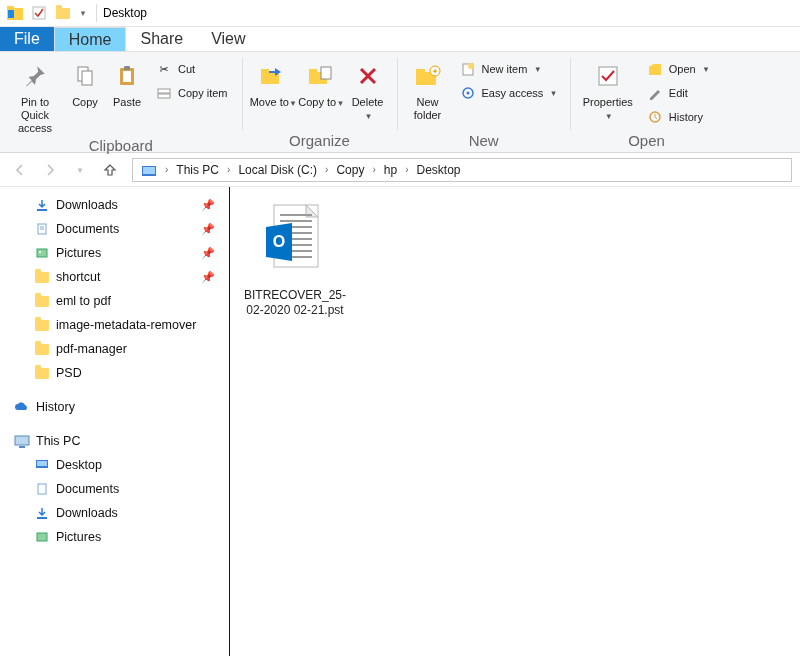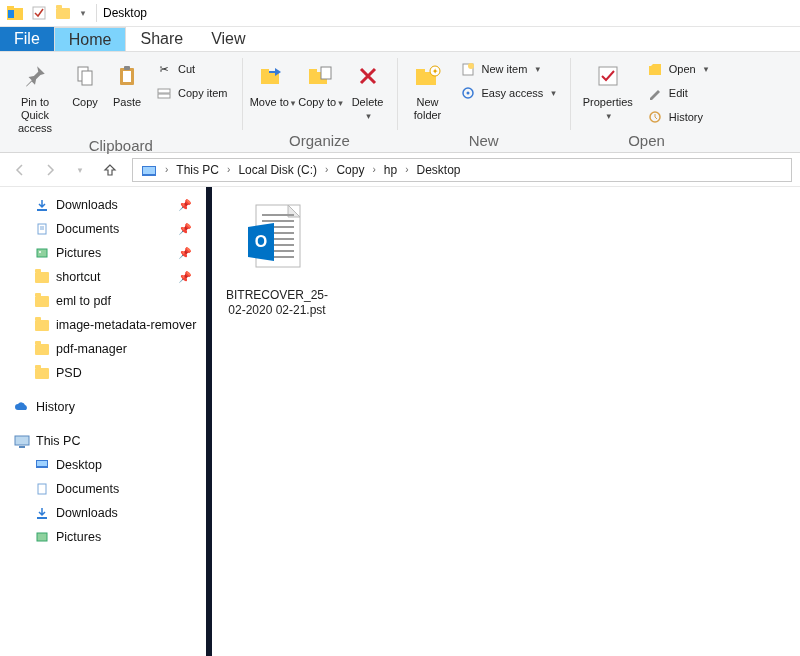--- a/index.html
+++ b/index.html
@@ -34,21 +34,21 @@
 
 .navbar { height: 34px; display:flex; align-items:center; padding: 0 8px; gap:6px; border-bottom:1px solid #e8e8e8; }
 .nav-arrow { width:24px; height:24px; display:flex;align-items:center;justify-content:center; color:#9a9a9a; }
 .nav-arrow.enabled{ color:#555; }
 .addr { flex:1; height:24px; border:1px solid #c8c8c8; display:flex; align-items:center; padding:0 2px; margin-left:4px; background:#fff; }
 .addr .seg { display:flex; align-items:center; height:100%; padding:0 6px; font-size:12px; color:#222; }
 .addr .chev { color:#666; padding:0 2px; font-size:10px; }
 
 
 .main { display:flex; height: calc(656px - 27px - 24px - 102px - 34px); }
-.tree { width:212px; border-right:6px solid #0f172a; overflow-y:auto; padding:6px 0 6px 4px; position:relative; }
+.tree { width:230px; border-right:1px solid #0f172a; overflow-y:auto; padding:6px 0 6px 4px; position:relative; }
 .tree::-webkit-scrollbar{width:16px;}
 .tree::-webkit-scrollbar-track{background:#f0f0f0;}
 .tree::-webkit-scrollbar-thumb{background:#c2c2c2;}
 .tree-item { display:flex; align-items:center; height:24px; padding-left:10px; gap:6px; font-size:12.5px; color:#111; }
 .tree-item.lvl1 { padding-left:30px; }
 .tree-item .pin { margin-left:auto; margin-right:14px; color:#888; font-size:11px; }
 .tree-item .ic { width:16px; height:16px; display:flex;align-items:center;justify-content:center; }
 .tree-spacer { height:10px; }
 
 .content { flex:1; padding:14px 10px; }

